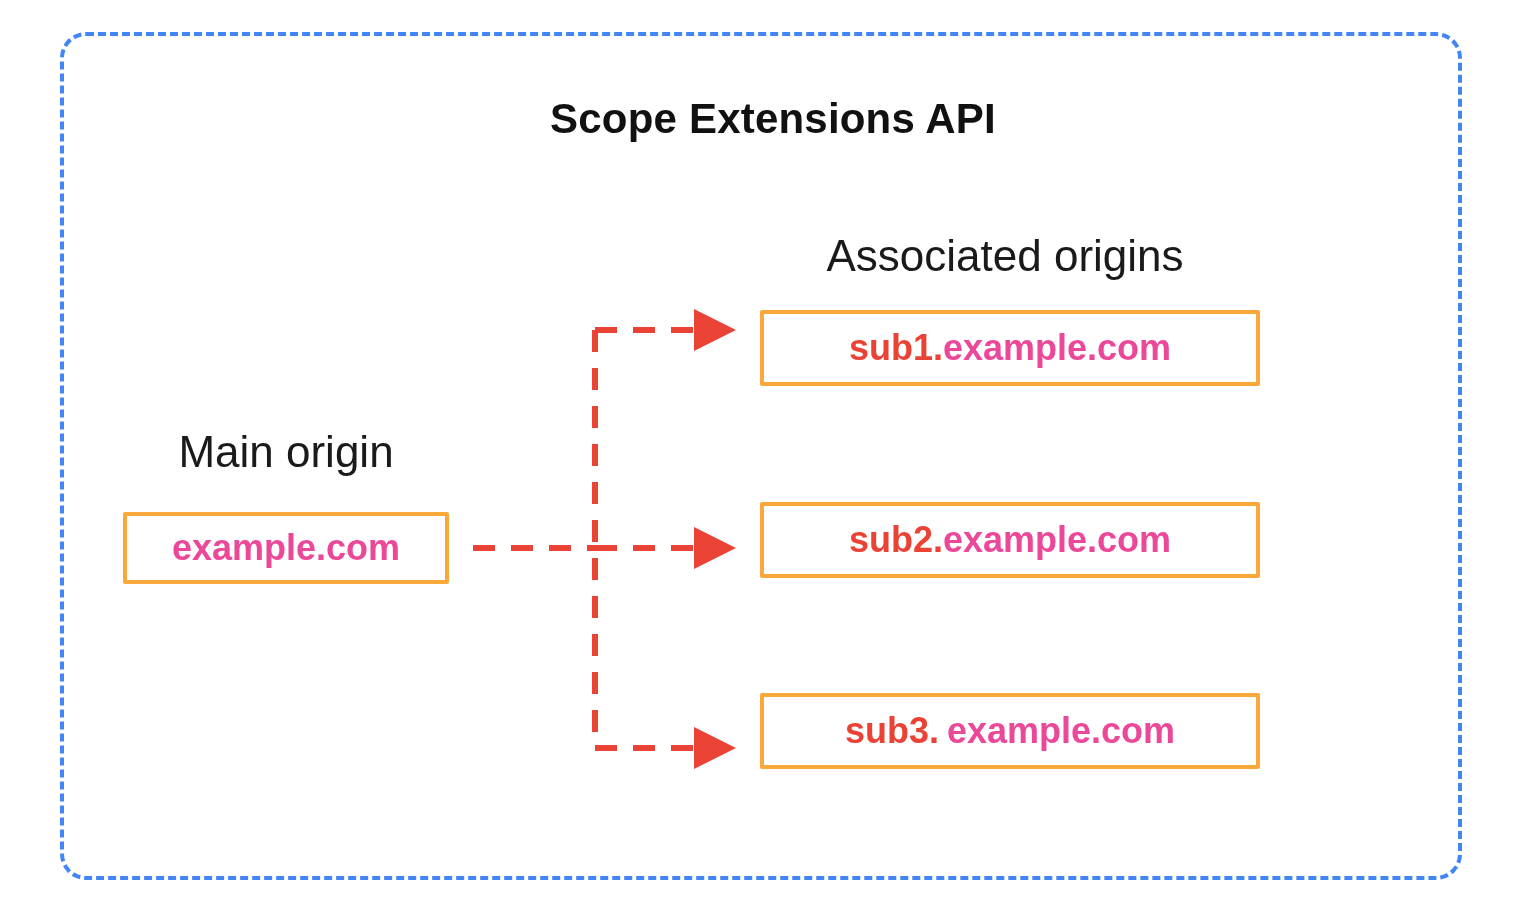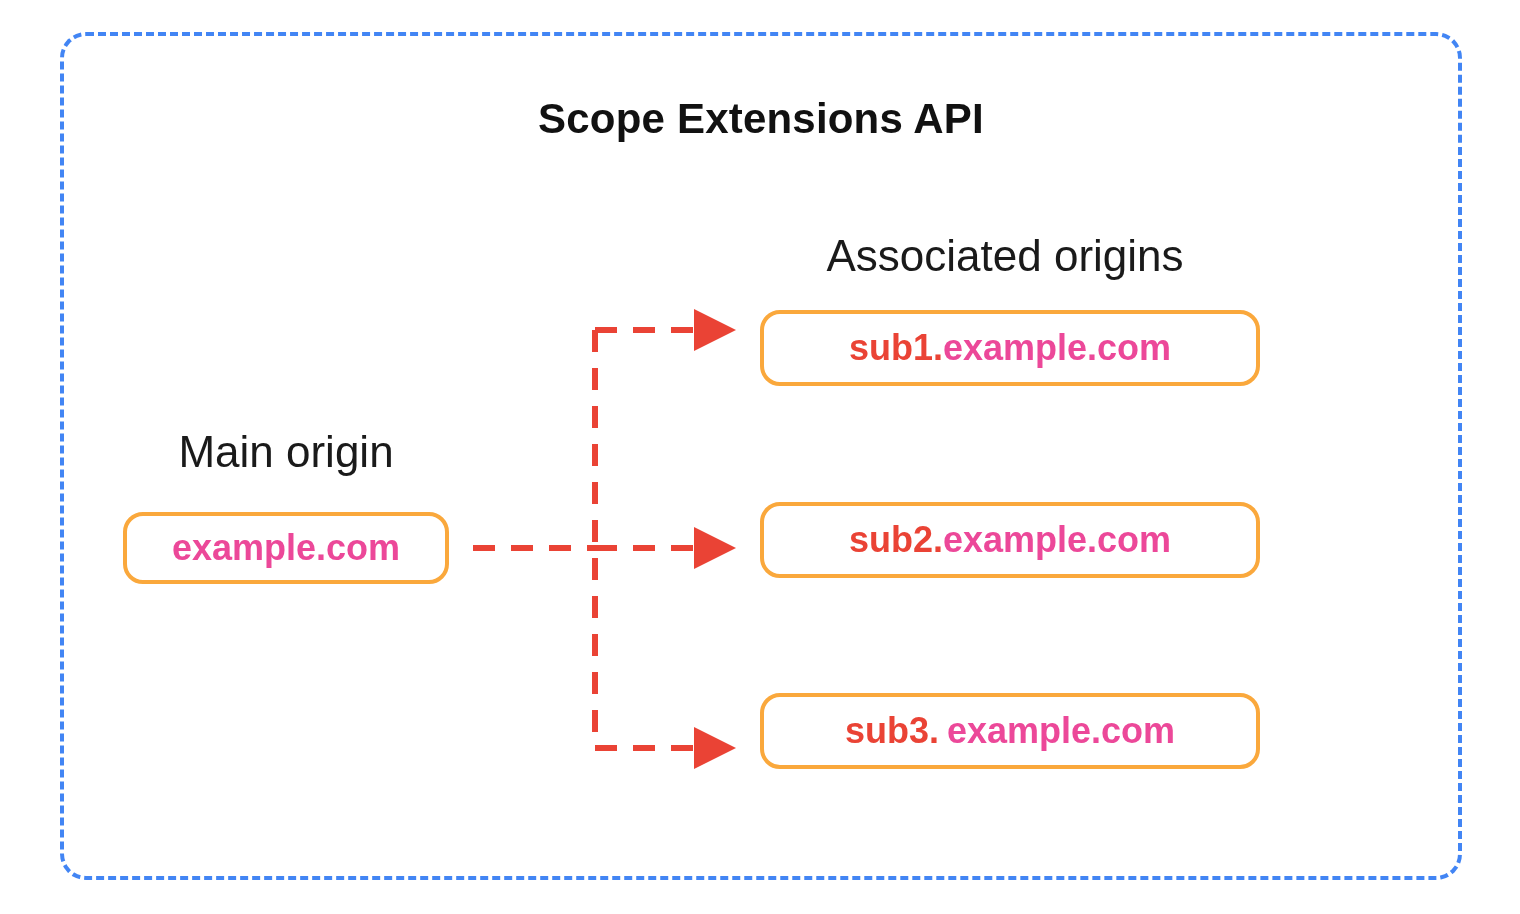--- a/index.html
+++ b/index.html
@@ -40,20 +40,21 @@
     position: absolute;
     left: 60px;
     top: 98px;
     width: 1402px;
     text-align: center;
     font-size: 42px;
     font-weight: bold;
     color: #111111;
     letter-spacing: 0.2px;
     line-height: 1;
+    padding-left: 12px;
   }
 
   
   .section-label {
     position: absolute;
     font-size: 44px;
     font-weight: normal;
     color: #1a1a1a;
     line-height: 1;
     white-space: nowrap;
@@ -69,21 +70,21 @@
     top: 430px;
     width: 326px;
     text-align: center;
   }
 
   
   .origin-box {
     position: absolute;
     box-sizing: border-box;
     border: 4px solid #FAA83C;
-    border-radius: 20px;
+    border-radius: 2px;
     background: #ffffff;
     display: flex;
     align-items: center;
     justify-content: center;
     font-size: 36px;
     font-weight: bold;
     white-space: nowrap;
   }
   .origin-box .sub {
     color: #EA4335;

